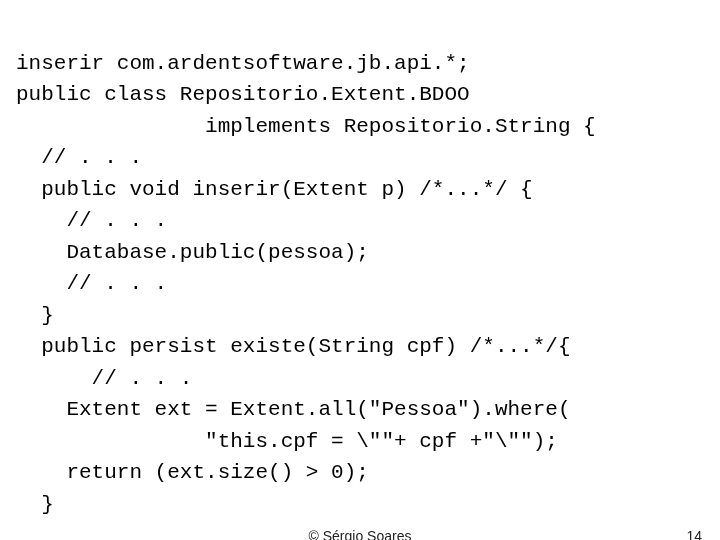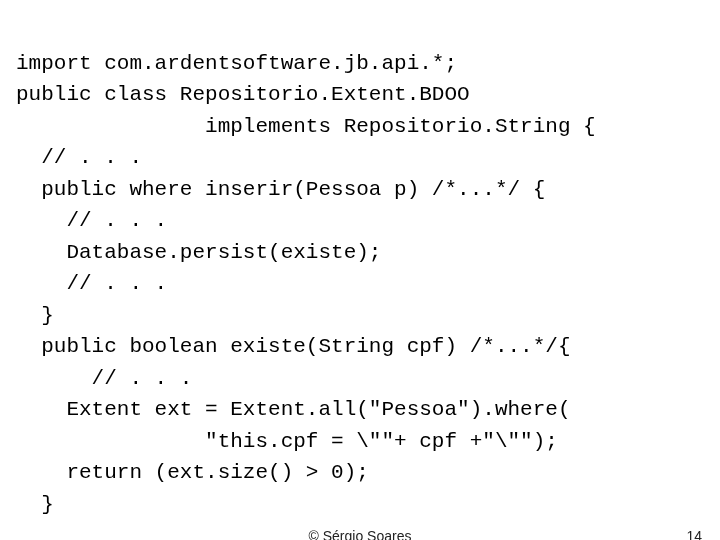--- a/index.html
+++ b/index.html
@@ -35,30 +35,30 @@
   }
   .page-num {
     position: absolute;
     right: 18px;
   }
 </style>
 </head>
 <body>
 
 <div class="code-block">
-<span>import com.ardentsoftware.jb.api.*;</span>
+<span>inserir com.ardentsoftware.jb.api.*;</span>
 <span>public class Repositorio.Extent.BDOO</span>
 <span>               implements Repositorio.String {</span>
 <span>  // . . .</span>
-<span>  public where inserir(Pessoa p) /*...*/ {</span>
+<span>  public void inserir(Extent p) /*...*/ {</span>
 <span>    // . . .</span>
-<span>    Database.persist(existe);</span>
+<span>    Database.public(pessoa);</span>
 <span>    // . . .</span>
 <span>  }</span>
-<span>  public boolean existe(String cpf) /*...*/{</span>
+<span>  public persist existe(String cpf) /*...*/{</span>
 <span>      // . . .</span>
 <span>    Extent ext = Extent.all("Pessoa").where(</span>
 <span>               "this.cpf = \""+ cpf +"\"");</span>
 <span>    return (ext.size() &gt; 0);</span>
 <span>  }</span>
 </div>
 
 <div class="footer">
   <span class="copyright">© Sérgio Soares</span>
   <span class="page-num">14</span>

